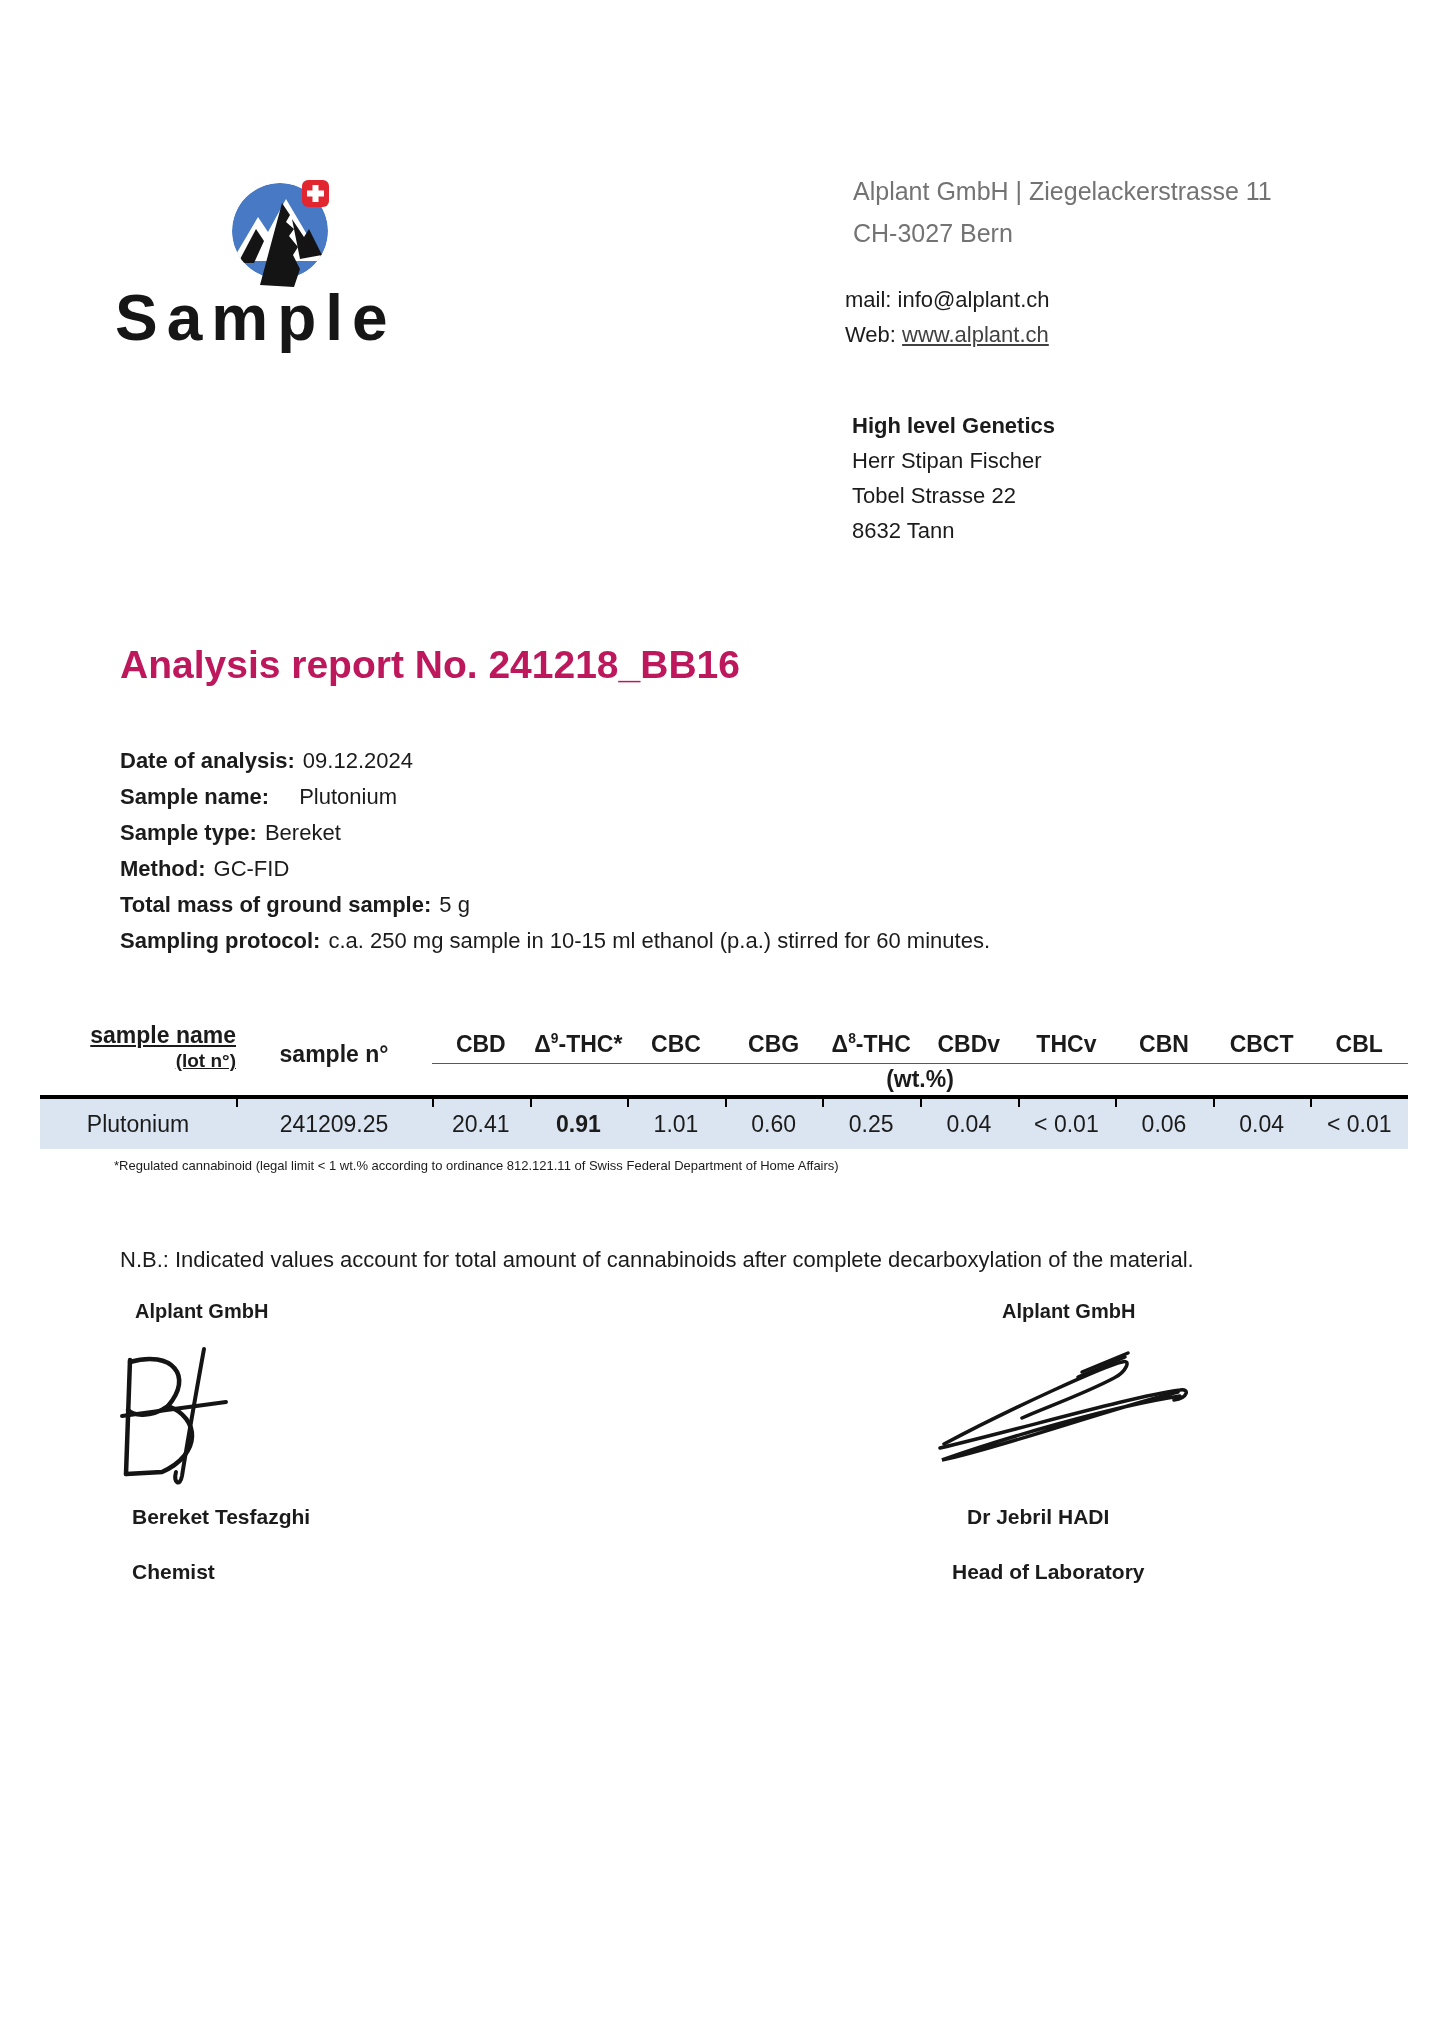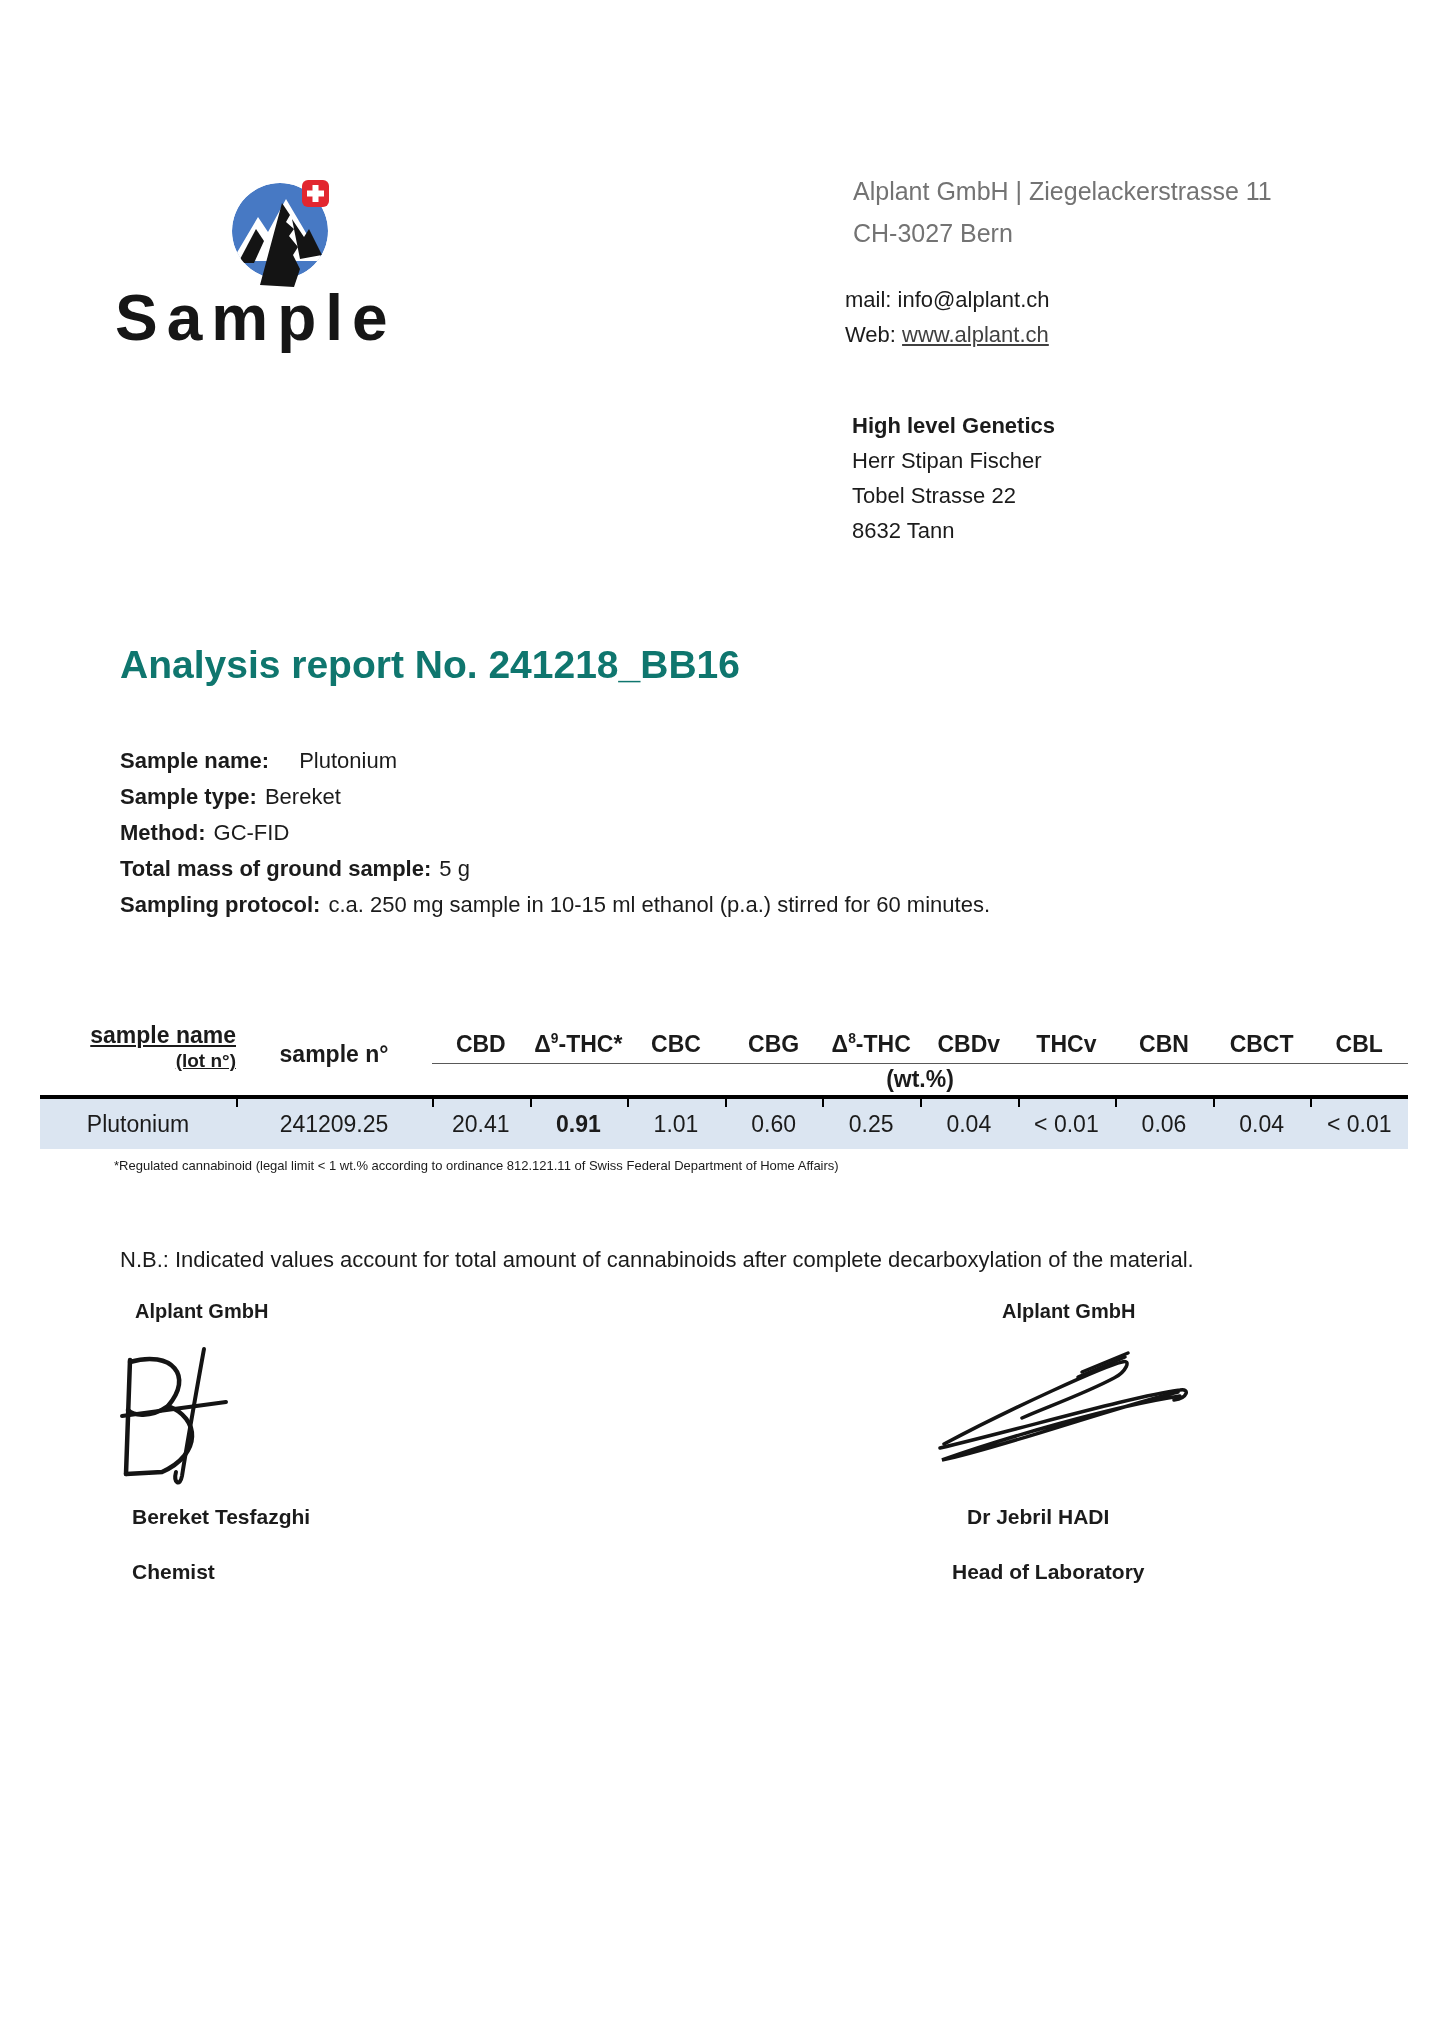--- a/index.html
+++ b/index.html
@@ -18,21 +18,21 @@
     position:absolute;left:115px;top:281px;
     font-size:64px;font-weight:bold;letter-spacing:9px;color:#161616;
   }
   
   .addr{position:absolute;left:853px;top:170px;font-size:25px;line-height:42px;color:#737373;}
   .contact{position:absolute;left:845px;top:282px;font-size:22px;line-height:35px;}
   .contact a{color:#404040;text-decoration:underline;}
   .recipient{position:absolute;left:852px;top:408px;font-size:22px;line-height:35px;}
   .recipient .co{font-weight:bold;}
   
-  .title{position:absolute;left:120px;top:643px;font-size:39px;font-weight:bold;color:#0f766e;}
+  .title{position:absolute;left:120px;top:643px;font-size:39px;font-weight:bold;color:#be185d;}
   
   .info{position:absolute;left:120px;top:743px;font-size:22px;}
   .info-row{height:36px;line-height:36px;white-space:nowrap;}
   .info-row .lbl{font-weight:bold;margin-right:8px;}
   .info-row .val-wide{margin-left:22px;}
   
   .tbl{position:absolute;left:40px;top:1000px;width:1368px;}
   .grid12{display:grid;grid-template-columns:196px 196px repeat(10,1fr);width:100%;}
   .thead{grid-template-rows:auto auto auto;align-items:end;}
   .hc{grid-row:1 / span 3;align-self:center;text-align:right;text-decoration:underline;}
@@ -97,20 +97,21 @@
   <div class="recipient">
     <div class="co">High level Genetics</div>
     <div>Herr Stipan Fischer</div>
     <div>Tobel Strasse 22</div>
     <div>8632 Tann</div>
   </div>
 
   <div class="title">Analysis report No. 241218_BB16</div>
 
   <div class="info">
+    <div class="info-row"><span class="lbl">Date of analysis:</span><span class="val">09.12.2024</span></div>
     <div class="info-row"><span class="lbl">Sample name:</span><span class="val val-wide">Plutonium</span></div>
     <div class="info-row"><span class="lbl">Sample type:</span><span class="val">Bereket</span></div>
     <div class="info-row"><span class="lbl">Method:</span><span class="val">GC-FID</span></div>
     <div class="info-row"><span class="lbl">Total mass of ground sample:</span><span class="val">5 g</span></div>
     <div class="info-row"><span class="lbl">Sampling protocol:</span><span class="val">c.a.  250 mg sample in 10-15 ml ethanol (p.a.) stirred for 60 minutes.</span></div>
   </div>
 
   <div class="tbl">
     <div class="grid12 thead">
       <div class="hc">

